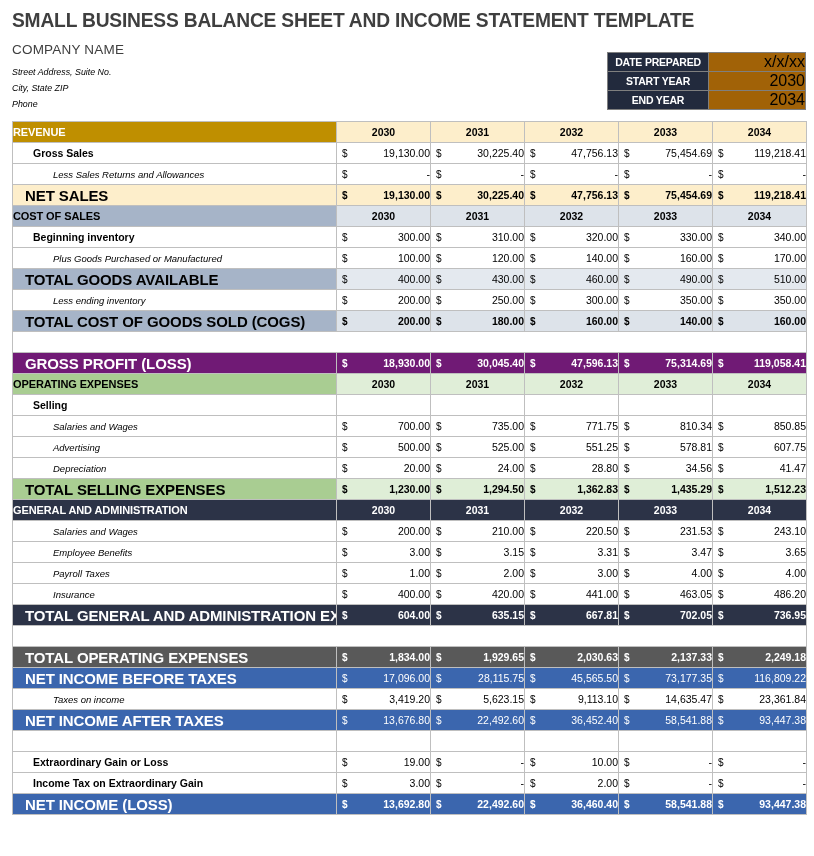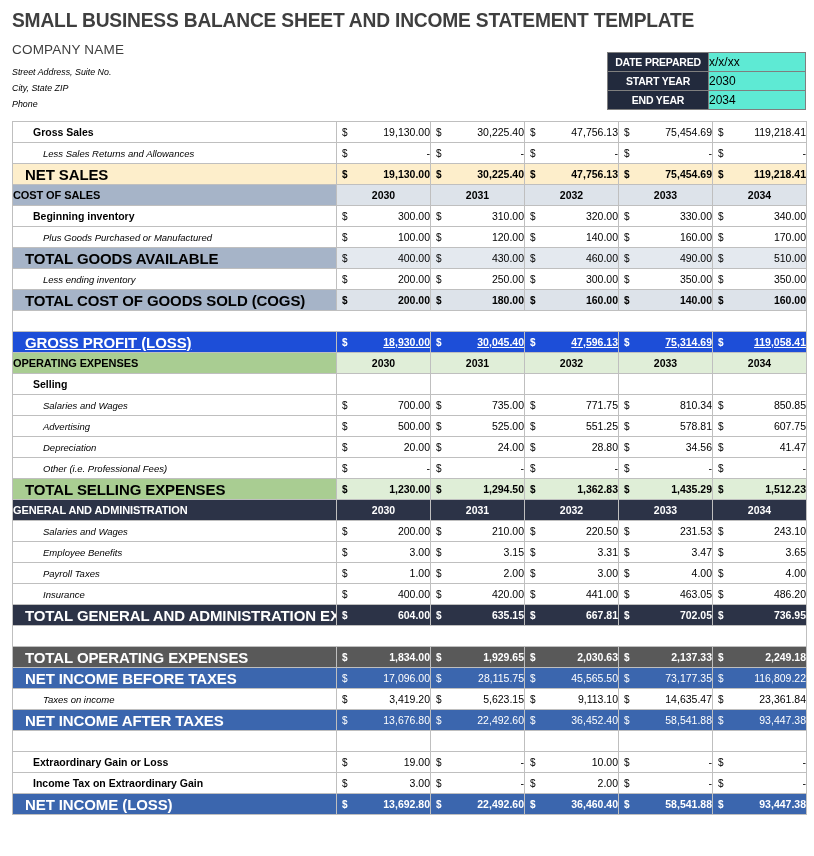--- a/index.html
+++ b/index.html
@@ -65,25 +65,25 @@
   .meta-label {
     background: #222a3d;
     color: #ffffff;
     font-weight: bold;
     text-align: center;
     width: 100px;
     font-size: 10.5px;
     letter-spacing: -0.2px;
   }
   .meta-value {
-    background: #5eead4;
+    background: #a16207;
     color: #000;
-    text-align: left;
+    text-align: right;
     width: 96px;
-    font-size: 12px;
+    font-size: 16px;
   }
   
   table.fin {
     border-collapse: collapse;
     width: 794px;
     table-layout: fixed;
     font-size: 10.5px;
   }
   table.fin col.c-label { width: 324px; }
   table.fin col.c-year  { width: 94px; }
@@ -94,21 +94,21 @@
     vertical-align: middle;
     overflow: hidden;
     white-space: nowrap;
   }
   .lbl {
     padding-left: 12px;
     font-size: 10.5px;
   }
   .lbl.indent1 { padding-left: 20px; font-weight: bold; }
   .lbl.indent2 {
-    padding-left: 30px;
+    padding-left: 40px;
     font-style: italic;
     font-stretch: condensed;
     font-size: 9.5px;
   }
   .lbl.sec {
     font-weight: bold;
     font-size: 11px;
     letter-spacing: -0.1px;
   }
   .lbl.tot {
@@ -146,21 +146,21 @@
   
   .r-revenue   td { background: #bf8f00; color: #ffffff; border-color: #bf8f00; }
   .r-revenue td.yearhdr { background: #fdeecb; color: #000; border-color: #bfbfbf; }
   .r-netsales  td { background: #fdeecb; color: #000; }
   .r-cos       td { background: #a6b4c8; color: #000; border-color: #9aa8bc; }
   .r-cos td.yearhdr { background: #dde3ea; color: #000; border-color: #bfbfbf; }
   .r-subtot    td { background: #a6b4c8; color: #000; }
   .r-subtot td.money { background: #e4e9ef; }
   .r-cogs      td { background: #a6b4c8; color: #000; margin-top: 48px; }
   .r-cogs td.money { background: #dde3ea; }
-  .r-gross     td { background: #1d4ed8; color: #ffffff; border-color: #595959; text-decoration: underline; }
+  .r-gross     td { background: #701a75; color: #ffffff; border-color: #595959; }
   .r-opex      td { background: #a9cd92; color: #000; border-color: #9cc283; }
   .r-opex td.yearhdr { background: #e0eed8; color: #000; border-color: #bfbfbf; }
   .r-sellingtot td { background: #a9cd92; color: #000; }
   .r-sellingtot td.money { background: #dfeed7; }
   .r-gna       td { background: #2c3347; color: #ffffff; border-color: #2c3347; }
   .r-gna td.yearhdr { background: #2c3347; color: #ffffff; }
   .r-gnatot    td { background: #2c3347; color: #ffffff; border-color: #2c3347; }
   .r-totopex   td { background: #595959; color: #ffffff; border-color: #595959; }
   .r-blue      td { background: #3b66ae; color: #ffffff; border-color: #3b66ae; }
   .r-plain     td { background: #ffffff; color: #000; }
@@ -205,20 +205,28 @@
   <table class="fin">
     <colgroup>
       <col class="c-label">
         <col class="c-year">
         <col class="c-year">
         <col class="c-year">
         <col class="c-year">
         <col class="c-year">
     </colgroup>
     <tbody id="fin-body">
+        <tr class="r-revenue">
+          <td class="lbl sec">REVENUE</td>
+          <td class="yearhdr">2030</td>
+          <td class="yearhdr">2031</td>
+          <td class="yearhdr">2032</td>
+          <td class="yearhdr">2033</td>
+          <td class="yearhdr">2034</td>
+        </tr>
         <tr class="r-plain">
           <td class="lbl indent1">Gross Sales</td>
           <td class="money">
             <span class="sym">$</span>
             <span class="num">19,130.00</span>
           </td>
           <td class="money">
             <span class="sym">$</span>
             <span class="num">30,225.40</span>
           </td>
@@ -518,43 +526,20 @@
           </td>
           <td class="money">
             <span class="sym">$</span>
             <span class="num">34.56</span>
           </td>
           <td class="money">
             <span class="sym">$</span>
             <span class="num">41.47</span>
           </td>
         </tr>
-        <tr class="r-plain">
-          <td class="lbl indent2">Other (i.e. Professional Fees)</td>
-          <td class="money">
-            <span class="sym">$</span>
-            <span class="num">-</span>
-          </td>
-          <td class="money">
-            <span class="sym">$</span>
-            <span class="num">-</span>
-          </td>
-          <td class="money">
-            <span class="sym">$</span>
-            <span class="num">-</span>
-          </td>
-          <td class="money">
-            <span class="sym">$</span>
-            <span class="num">-</span>
-          </td>
-          <td class="money">
-            <span class="sym">$</span>
-            <span class="num">-</span>
-          </td>
-        </tr>
         <tr class="r-sellingtot">
           <td class="lbl tot">TOTAL SELLING EXPENSES</td>
           <td class="money b">
             <span class="sym">$</span>
             <span class="num">1,230.00</span>
           </td>
           <td class="money b">
             <span class="sym">$</span>
             <span class="num">1,294.50</span>
           </td>

